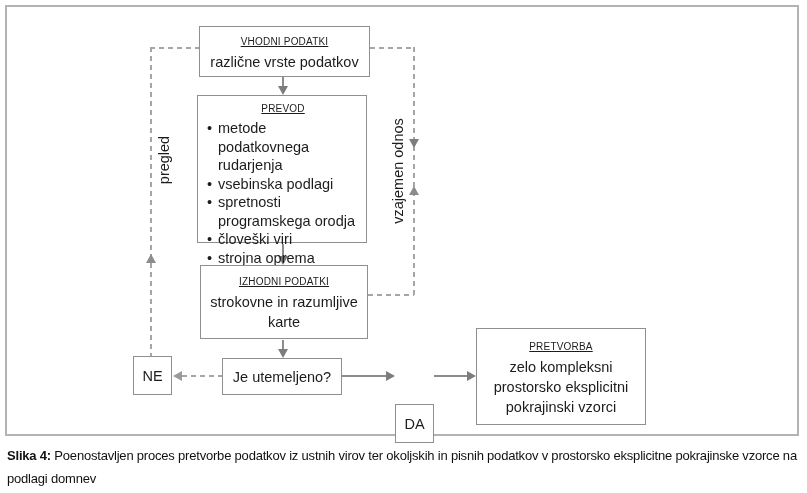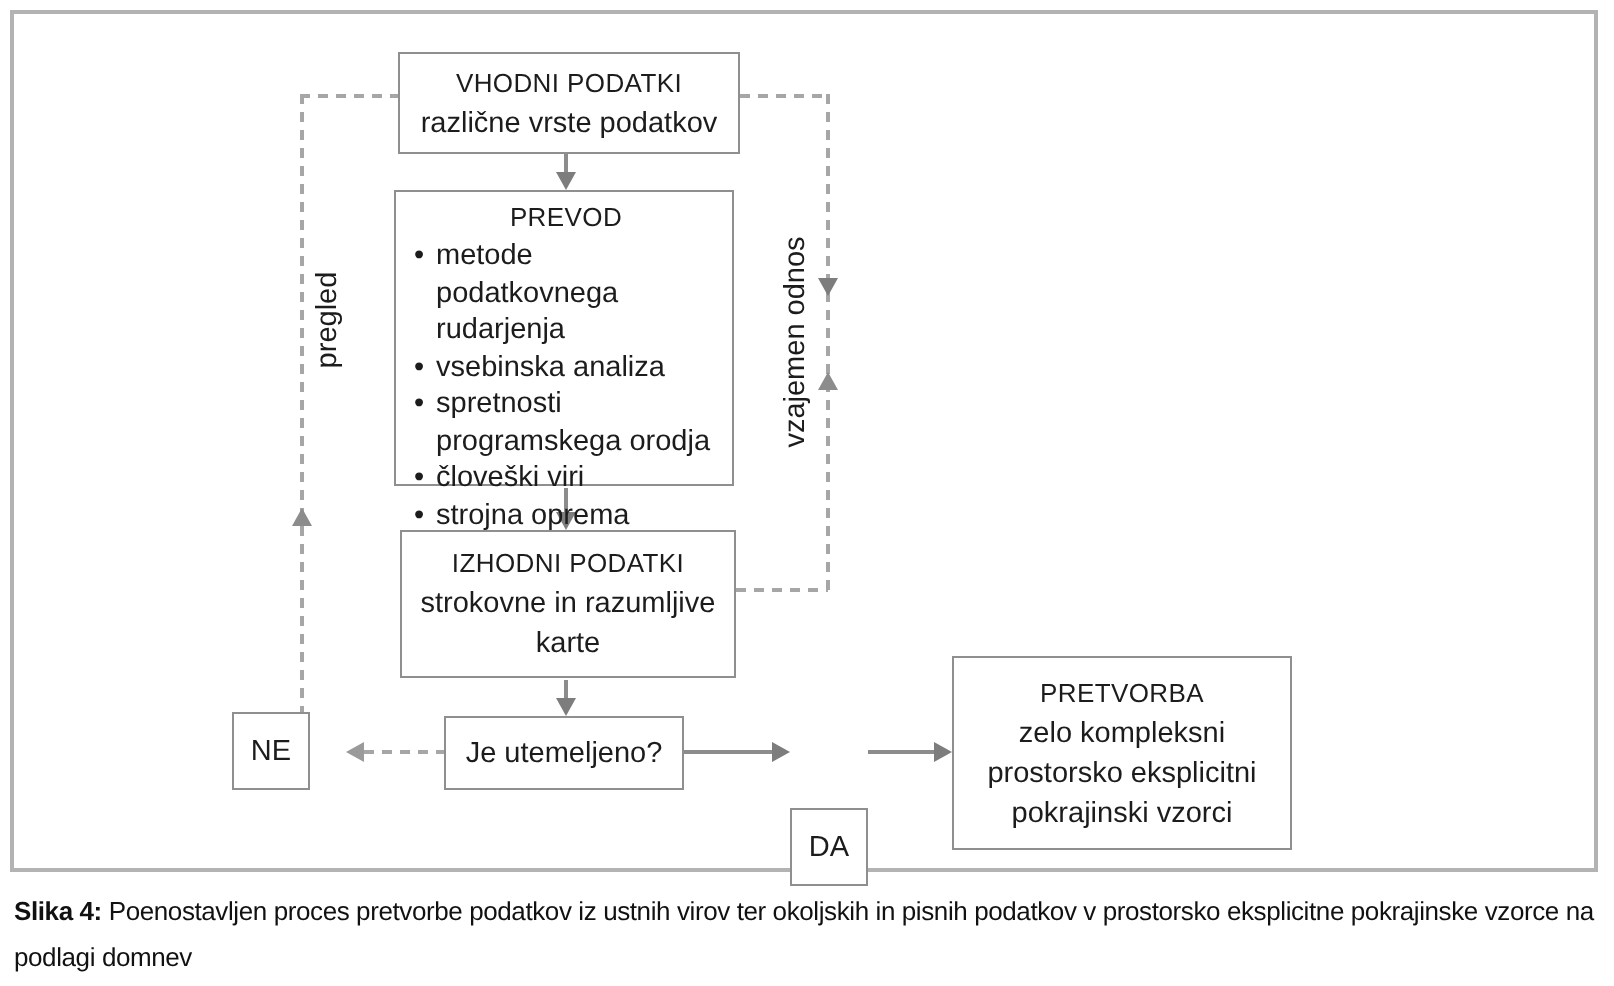--- a/index.html
+++ b/index.html
@@ -10,26 +10,26 @@
   }
   .frame {
     position:absolute; left:5px; top:5px; width:794px; height:431px;
     border:2px solid #b3b3b3; background:#fff;
   }
   .box {
     position:absolute; background:#fff; border:1.5px solid #8f8f8f;
     display:flex; flex-direction:column; align-items:center; justify-content:center;
     text-align:center; font-size:14.5px; line-height:20px; color:#1c1c1c;
   }
-  .box .title { font-size:13px; letter-spacing:0.2px; }
+  .box .title { font-size:10px; letter-spacing:0.2px;text-decoration:underline; }
   .box-vhodni   { left:199px; top:26px;  width:171px; height:51px; }
   .box-prevod   { left:197px; top:95px;  width:170px; height:148px; justify-content:flex-start; padding:3px 5px 16px 7px; }
   .box-izhodni  { left:200px; top:265px; width:168px; height:74px; }
   .box-decision { left:222px; top:358px; width:120px; height:37px; }
-  .box-ne       { left:116px; top:356px; width:39px;  height:39px; }
+  .box-ne       { left:133px; top:356px; width:39px;  height:39px; }
   .box-da       { left:395px; top:356px; width:39px;  height:39px;margin-top:48px; }
   .box-pretvorba{ left:476px; top:328px; width:170px; height:97px; padding:2px 16px; }
   .bullets { list-style:none; text-align:left; width:100%; font-size:14.5px; line-height:18.5px; }
   .bullets li { position:relative; padding-left:13px; }
   .bullets li::before { content:"\2022"; position:absolute; left:2px; top:0; }
   
   .line-v { position:absolute; width:2px; background:#8c8c8c; }
   .line-h { position:absolute; height:2px; background:#8c8c8c; }
   
   .dash-h { position:absolute; height:2px;
@@ -88,21 +88,21 @@
 
   <div class="box box-vhodni">
     <div class="title">VHODNI PODATKI</div>
     <div>različne vrste podatkov</div>
   </div>
 
   <div class="box box-prevod">
     <div class="title">PREVOD</div>
     <ul class="bullets">
       <li>metode podatkovnega rudarjenja</li>
-      <li>vsebinska analiza</li>
+      <li>vsebinska podlagi</li>
       <li>spretnosti programskega orodja</li>
       <li>človeški viri</li>
       <li>strojna oprema</li>
     </ul>
   </div>
 
   <div class="box box-izhodni">
     <div class="title">IZHODNI PODATKI</div>
     <div style="width:160px;">strokovne in razumljive karte</div>
   </div>

